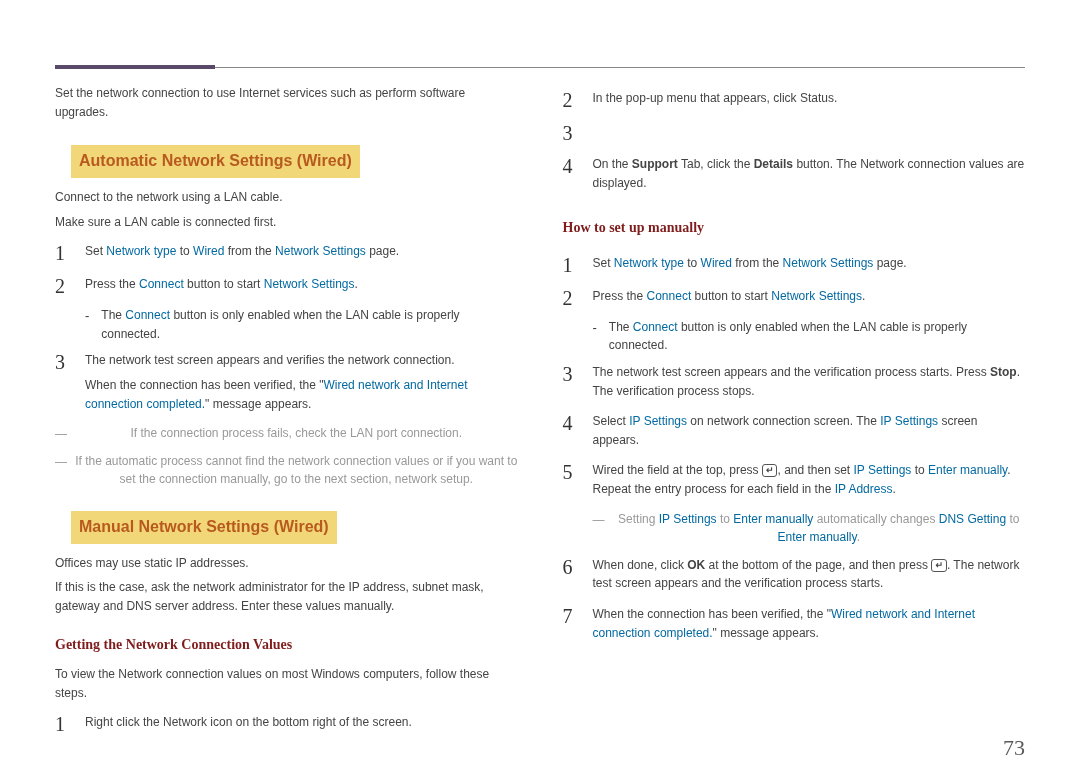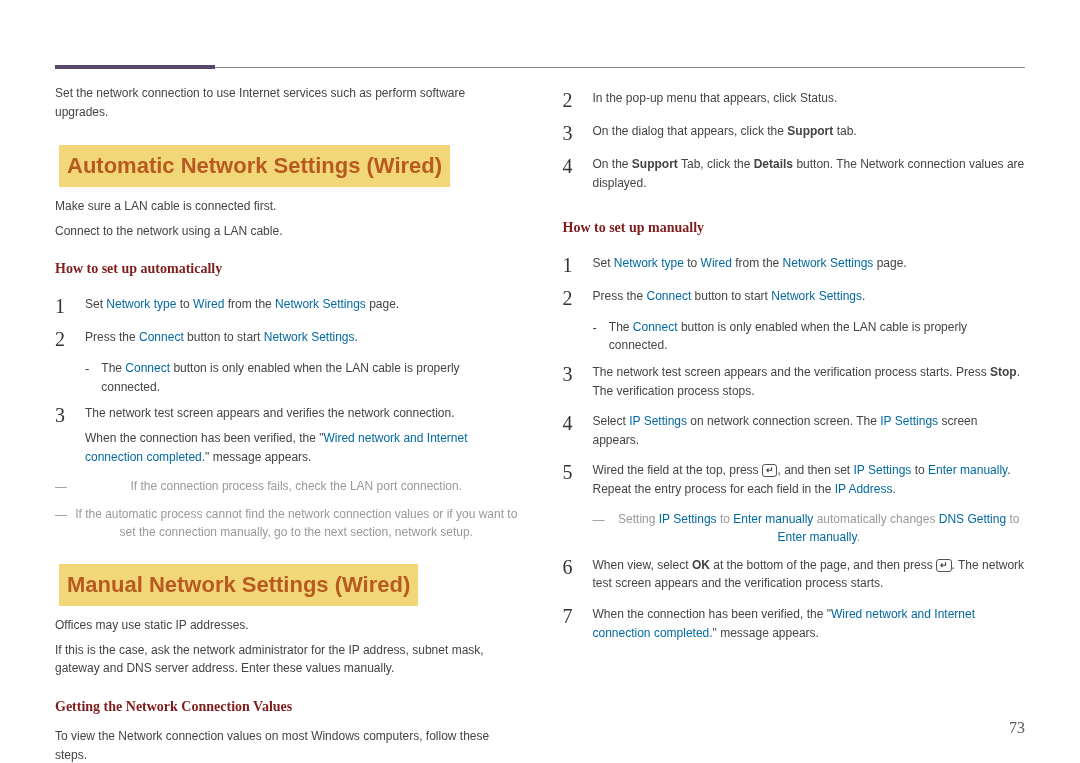--- a/index.html
+++ b/index.html
@@ -41,23 +41,23 @@
     font-size: 12px;
     line-height: 1.55;
     color: #444;
   }
   .intro { margin-bottom: 18px; color:#444;}
   .sec-hi {
     display: inline-block;
     background: #f2d779;
     color: #b85a1f;
     font-weight: 700;
-    font-size: 22px;
+    font-size: 16px;
     padding: 4px 8px;
-    margin: 6px 0 10px 4px;
+    margin: 6px 0 10px 16px;
   }
   .plain { margin-bottom: 6px; color:#444;}
   .sub-h {
     font-weight: 700;
     font-size: 14px;
     color: #7f1d1d;
     margin: 18px 0 10px 0;
     font-family: Liberation Serif, serif;
   }
   .steps { }
@@ -108,45 +108,44 @@
     border-radius: 3px;
     font-size: 9px;
     padding: 0px 3px;
     vertical-align: 1px;
     line-height: 1.2;
     color:#444;
     font-weight:700;
   }
   .pagenum {
     position: absolute;
-    bottom: 26px;
+    bottom: 2px;
     right: 55px;
     font-family: Georgia, "Times New Roman", serif;
-    font-size: 16px;
+    font-size: 22px;
     color: #5a5a5a;
   }
 </style>
 </head>
 <body>
 
 <div class="page">
   <div class="topbar">
     <div class="topbar-accent"></div>
   </div>
 
   <div class="cols">
 
     <div class="col">
       <div class="intro">Set the network connection to use Internet services such as perform software upgrades.</div>
 
       <div class="sec-hi">Automatic Network Settings (Wired)</div>
+      <div class="plain">Connect to the network using a LAN cable.</div>
       <div class="plain">Make sure a LAN cable is connected first.</div>
-      <div class="plain">Connect to the network using a LAN cable.</div>
-
-      <div class="sub-h">How to set up automatically</div>
+
 
       <div class="steps">
         <div class="step">
           <div class="num">1</div>
           <div class="body"><span>Set </span><span class="hl">Network type</span><span> to </span><span class="hl">Wired</span><span> from the </span><span class="hl">Network Settings</span><span> page.</span></div>
         </div>
         <div class="step">
           <div class="num">2</div>
           <div class="body"><span>Press the </span><span class="hl">Connect</span><span> button to start </span><span class="hl">Network Settings</span><span>.</span></div>
         </div>
@@ -185,21 +184,20 @@
       </div>
     </div>
 
     <div class="col">
       <div class="step">
         <div class="num">2</div>
         <div class="body">In the pop-up menu that appears, click Status.</div>
       </div>
       <div class="step">
         <div class="num">3</div>
-        <div class="body"><span>On the dialog that appears, click the </span><b>Support</b><span> tab.</span></div>
       </div>
       <div class="step">
         <div class="num">4</div>
         <div class="body"><span>On the </span><b>Support</b><span> Tab, click the </span><b>Details</b><span> button. The Network connection values are displayed.</span></div>
       </div>
 
       <div class="sub-h">How to set up manually</div>
 
       <div class="step">
         <div class="num">1</div>
@@ -224,21 +222,21 @@
       <div class="step">
         <div class="num">5</div>
         <div class="body"><span>Wired the field at the top, press </span><span class="enter-icon">↵</span><span>, and then set </span><span class="hl">IP Settings</span><span> to </span><span class="hl">Enter manually</span><span>. Repeat the entry process for each field in the </span><span class="hl">IP Address</span><span>.</span></div>
       </div>
       <div class="footnote" style="padding-left:30px">
         <div class="mdash">―</div>
         <div class="body"><span>Setting </span><span class="hl">IP Settings</span><span> to </span><span class="hl">Enter manually</span><span> automatically changes </span><span class="hl">DNS Getting</span><span> to </span><span class="hl">Enter manually</span><span>.</span></div>
       </div>
       <div class="step">
         <div class="num">6</div>
-        <div class="body"><span>When view, select </span><b>OK</b><span> at the bottom of the page, and then press </span><span class="enter-icon">↵</span><span>. The network test screen appears and the verification process starts.</span></div>
+        <div class="body"><span>When done, click </span><b>OK</b><span> at the bottom of the page, and then press </span><span class="enter-icon">↵</span><span>. The network test screen appears and the verification process starts.</span></div>
       </div>
       <div class="step">
         <div class="num">7</div>
         <div class="body"><span>When the connection has been verified, the "</span><span class="hl">Wired network and Internet connection completed.</span><span>" message appears.</span></div>
       </div>
     </div>
 
   </div>
 
   <div class="pagenum">73</div>

